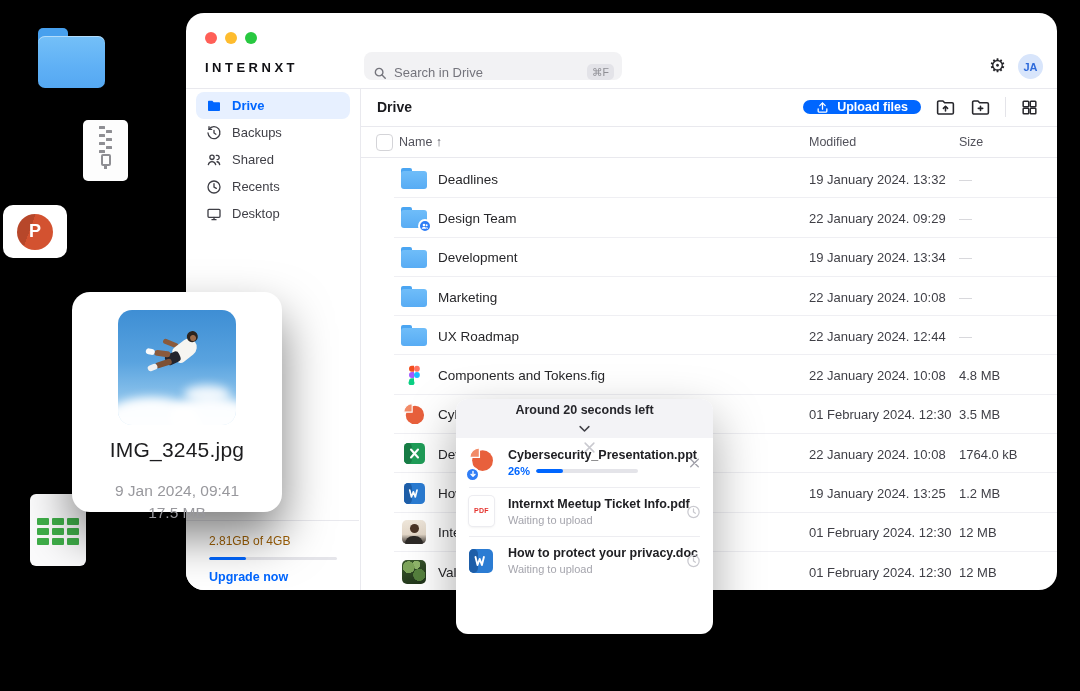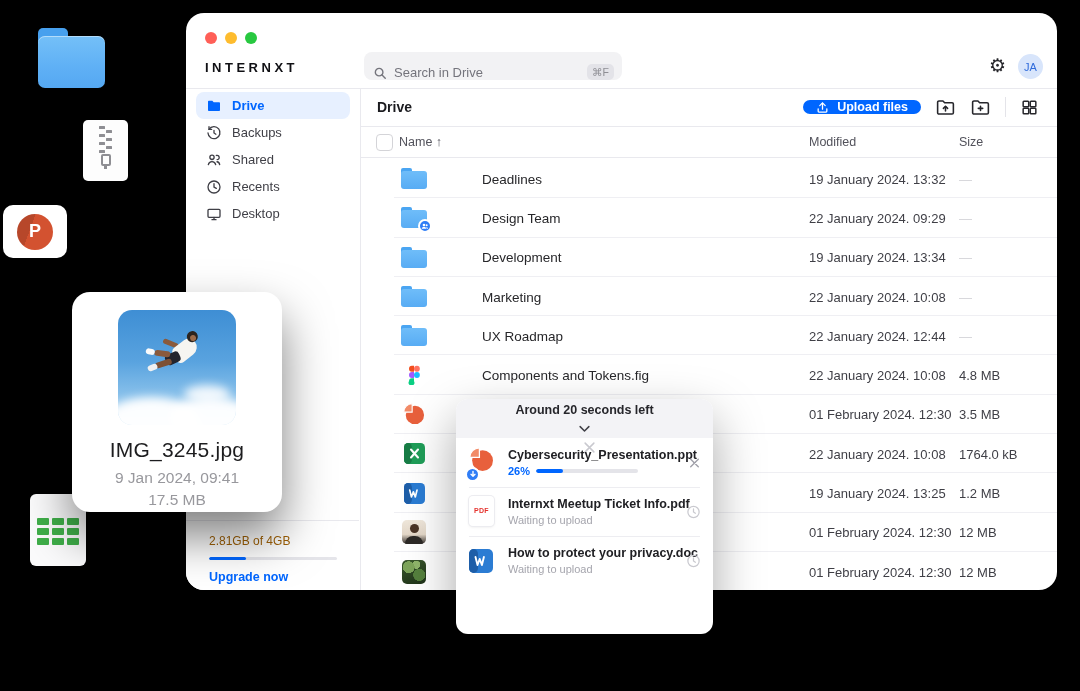--- a/index.html
+++ b/index.html
@@ -44,21 +44,21 @@
   .p-head { position:absolute; right:8px; top:0; width:11px; height:11px; border-radius:50%; background:#2c241e; }
   .p-face { position:absolute; right:10px; top:4px; width:6px; height:6px; border-radius:50%; background:#9c6b4a; }
   .p-torso { position:absolute; right:10px; top:9px; width:26px; height:17px; border-radius:8px 10px 12px 6px; background:#f6f5f1; transform:rotate(-28deg); }
   .p-shorts { position:absolute; left:20px; top:18px; width:15px; height:11px; border-radius:4px; background:#23252e; transform:rotate(-15deg); }
   .p-leg1 { position:absolute; left:10px; top:14px; width:16px; height:6px; border-radius:3px; background:#8a5a3c; transform:rotate(18deg); }
   .p-leg2 { position:absolute; left:9px; top:24px; width:17px; height:6px; border-radius:3px; background:#7d5136; transform:rotate(-8deg); }
   .p-arm { position:absolute; right:28px; top:6px; width:16px; height:5px; border-radius:3px; background:#8a5a3c; transform:rotate(32deg); }
   .p-shoe1 { position:absolute; left:2px; top:10px; width:9px; height:6px; border-radius:3px; background:#fbfbfb; transform:rotate(20deg); }
   .p-shoe2 { position:absolute; left:1px; top:26px; width:10px; height:6px; border-radius:3px; background:#f1f1f1; transform:rotate(-12deg); }
   .img-title { margin-top:13px; font-size:21px; color:#1d1d1f; letter-spacing:.2px; }
-  .img-date { margin-top:7px; font-size:15.5px; color:#98989d; }
+  .img-date { margin-top:20px; font-size:15.5px; color:#98989d; }
   .img-size { margin-top:4px; font-size:15.5px; color:#98989d; }
 
   
   .window { position:absolute; left:186px; top:13px; width:871px; height:577px; background:#fff; border-radius:18px; overflow:hidden; z-index:5; }
   .top-divider { position:absolute; left:0; right:0; top:75px; height:1px; background:#e9e9ee; }
   .v-divider { position:absolute; left:174px; top:75px; bottom:0; width:1px; background:#e9e9ee; }
 
   .traffic { position:absolute; left:19px; top:19px; display:flex; gap:8px; }
   .traffic i { width:12px; height:12px; border-radius:50%; }
   .t-red{ background:#ff5f57; } .t-yellow{ background:#febc2e; } .t-green{ background:#28c840; }
@@ -79,21 +79,21 @@
   .upgrade { margin-top:10px; font-size:12.5px; font-weight:700; color:#0066ff; }
 
   
   .content { position:absolute; left:175px; top:0; right:0; height:100%; }
   .search { position:absolute; left:3px; top:39px; width:258px; height:28px; background:#f2f2f4; border-radius:8px;
         display:flex; align-items:flex-end; padding:0 8px 0 9px; gap:7px; }
   .search-ph { flex:1; font-size:13px; color:#74747c; }
   .kbd { background:#e3e3e8; color:#8e8e94; font-size:10.5px; padding:2px 5px; border-radius:5px; }
   .gear { position:absolute; right:51px; top:42px; font-size:19px; line-height:22px; color:#26262b; }
   .avatar { position:absolute; right:14px; top:41px; width:25px; height:25px; border-radius:50%; background:#d8e5fb;
-        color:#2f6bdb; font-size:11px; font-weight:400; display:flex; align-items:center; justify-content:center; }
+        color:#2f6bdb; font-size:11px; font-weight:700; display:flex; align-items:center; justify-content:center; }
 
   .toolbar { position:absolute; left:0; right:0; top:75px; height:39px; border-bottom:1px solid #e9e9ee;
         display:flex; align-items:center; padding:0 18px 0 16px; }
   .tb-title { font-size:14px; font-weight:700; color:#1b1b1f; margin-right:auto; }
   .btn-upload { height:14px; border:none; border-radius:8px; background:#0066ff; color:#fff; font-size:12.5px; font-weight:600;
         display:flex; gap:8px; padding:0 13px; align-items:center; font-family:inherit; }
   .tb-icon { margin-left:14px; display:flex; align-items:center; }
   .tb-sep { width:1px; height:20px; background:#e4e4e9; margin-left:14px; }
 
   .thead { position:absolute; left:0; right:0; top:114px; height:31px; font-size:12.5px; color:#52525b; }
@@ -101,21 +101,21 @@
   .th-name { position:absolute; left:38px; top:8px; }
   .th-mod  { position:absolute; left:448px; top:8px; }
   .th-size { position:absolute; left:598px; top:8px; }
   .thead { border-bottom:1px solid #e9e9ee; }
 
   .rows { position:absolute; left:0; right:0; top:146px; bottom:0; }
   .row { height:39.3px; position:relative; }
   .row::after { content:""; position:absolute; left:33px; right:0; bottom:0; height:1px; background:#efeff3; }
   .row-iconbox { position:absolute; left:40px; top:50%; transform:translateY(-50%); width:26px; height:26px;
         display:flex; align-items:center; justify-content:center; }
-  .row-name { position:absolute; left:77px; top:50%; transform:translateY(-50%); font-size:13.5px; color:#27272a; font-weight:500; white-space:nowrap;margin-left:44px; }
+  .row-name { position:absolute; left:77px; top:50%; transform:translateY(-50%); font-size:13.5px; color:#27272a; font-weight:500; white-space:nowrap; }
   .row-mod  { position:absolute; left:448px; top:50%; transform:translateY(-50%); font-size:13px; color:#3f3f46; white-space:nowrap; }
   .row-size { position:absolute; left:598px; top:50%; transform:translateY(-50%); font-size:13px; color:#3f3f46; }
   .row-size.empty { color:#d4d4d8; }
 
   .mini-folder { width:26px; height:21px; position:relative; }
   .mf-tab { position:absolute; left:0; top:0; width:11px; height:6px; border-radius:2px 2px 0 0; background:#4aa5f2; }
   .mf-body { position:absolute; left:0; top:3px; width:26px; height:18px; border-radius:3px;
         background:linear-gradient(180deg,#6fbdf9,#58acf4); }
   .badge-shared { position:absolute; right:-5px; bottom:-5px; width:14px; height:14px; border-radius:50%;
         background:#2f7df6; border:2px solid #fff; display:flex; align-items:center; justify-content:center; }

